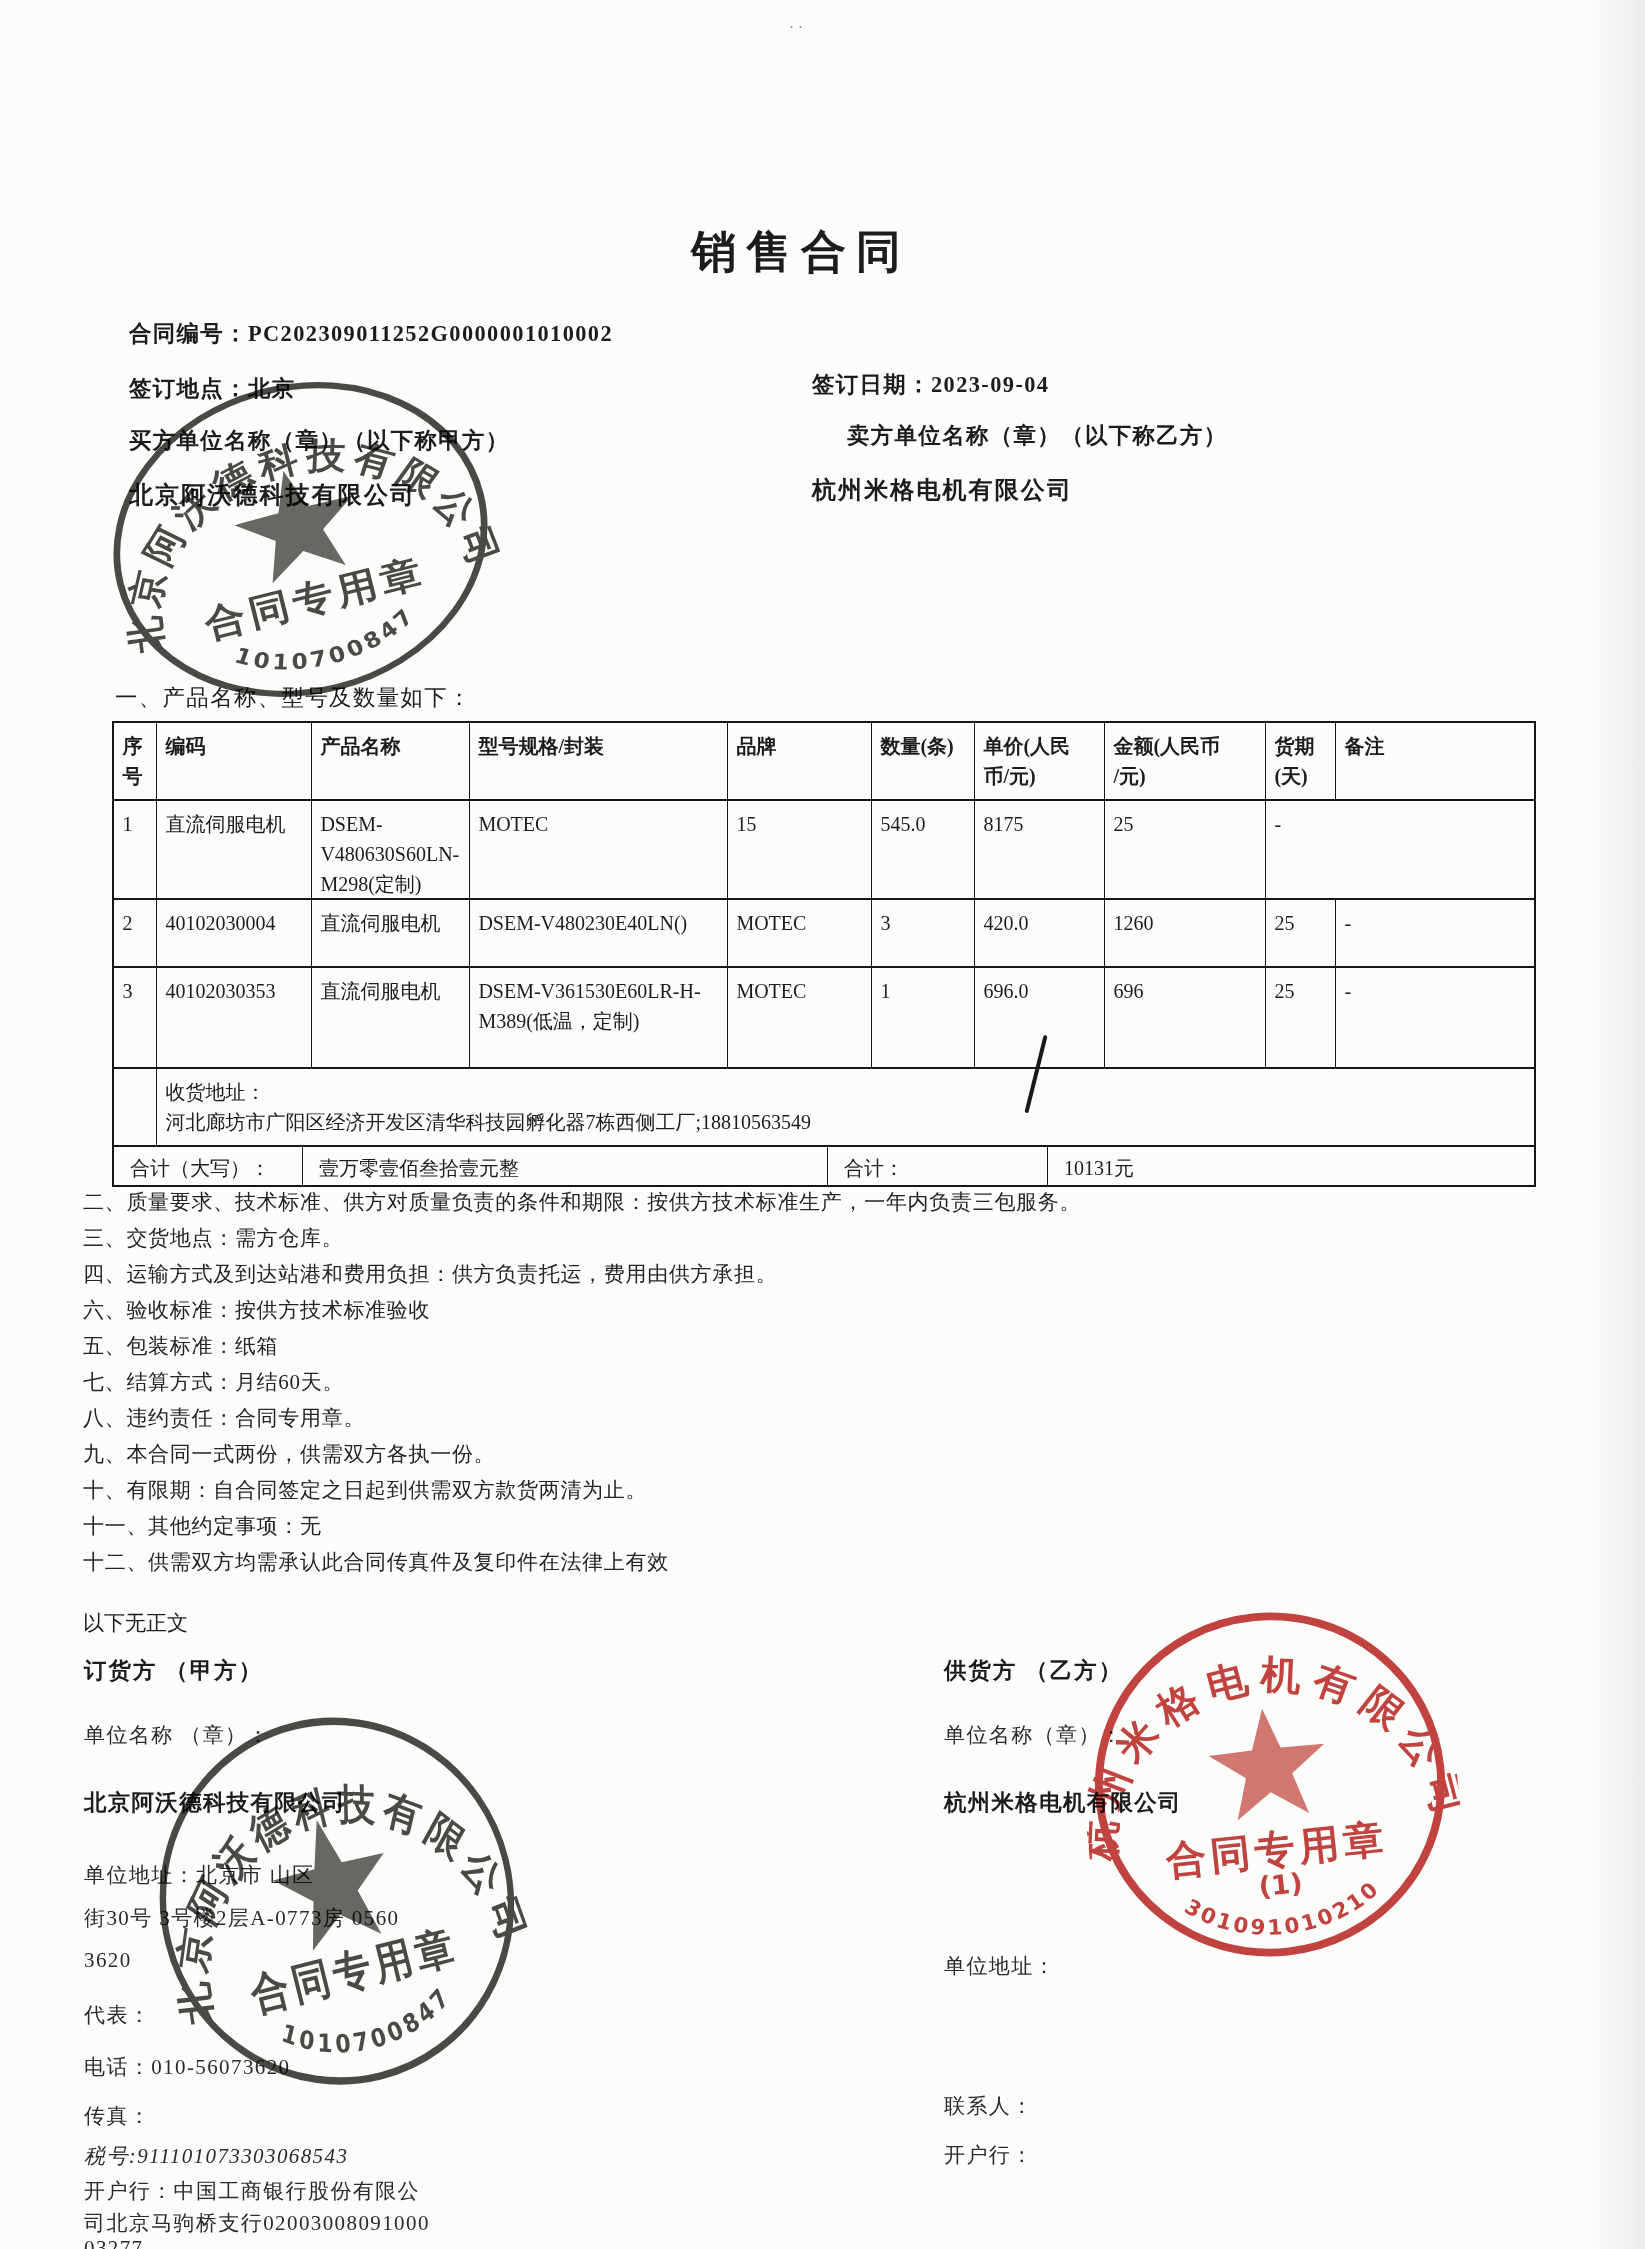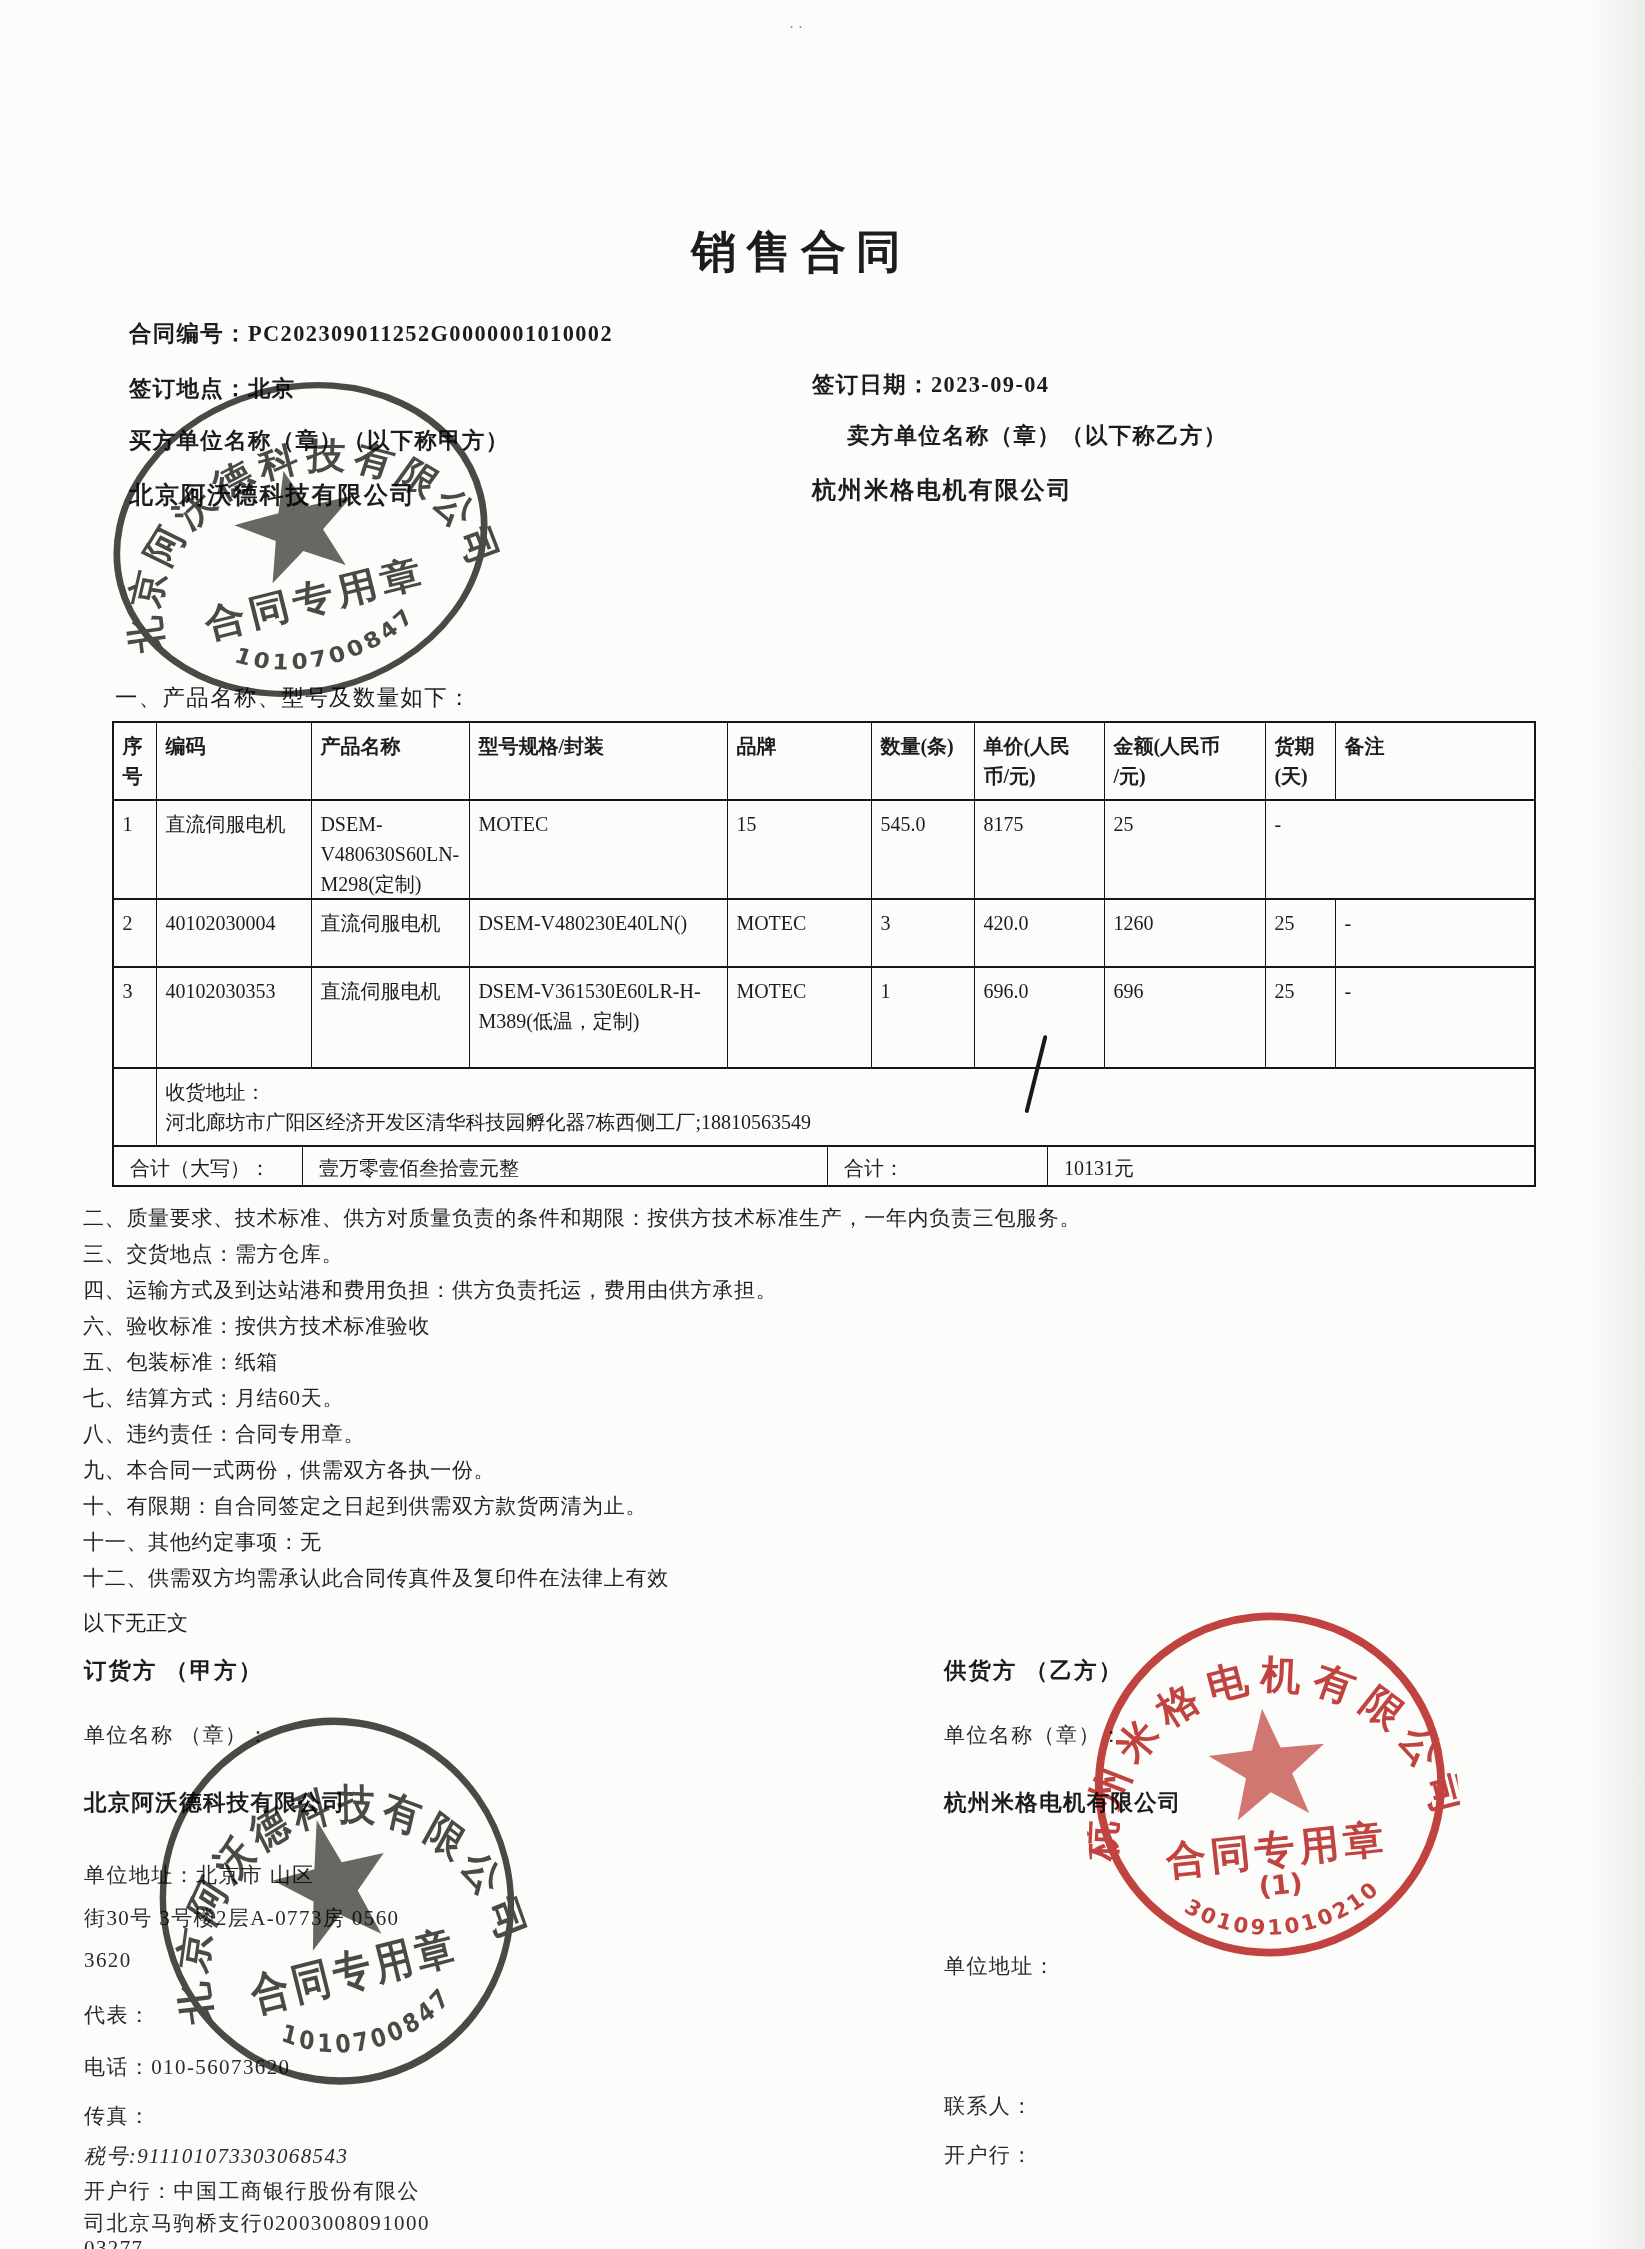--- a/index.html
+++ b/index.html
@@ -23,21 +23,21 @@
   .t-head{height:76px;}
   .t-r1{height:97px;}
   .t-r2{height:66px;}
   .t-r3{height:99px;}
   .t-addr{display:grid;grid-template-columns:43px 1377px;border-top:2.1px solid #161616;height:76px;}
   .t-addr .t-cell{white-space:normal;}
   .t-total{display:grid;grid-template-columns:189px 525px 220px 486px;border-top:2.1px solid #161616;height:38px;}
   .t-total .t-cell{padding-top:5.6px;padding-left:16px;}
 
   
-  #clauses{position:absolute;left:83px;top:1188px;width:1469px;margin-top:16px;}
+  #clauses{position:absolute;left:83px;top:1188px;width:1469px;}
   .clause{height:36px;font-size:21px;letter-spacing:0.7px;color:#242424;white-space:nowrap;}
   #closing-line{left:83px;top:1609px;font-size:21px;}
 
   
   .f-label{font-size:21px;letter-spacing:1.4px;color:#2a2a2a;}
   .f-party{font-size:22.4px;font-weight:bold;letter-spacing:2.1px;}
   .f-comp{font-size:22.4px;font-weight:bold;letter-spacing:1.4px;}
 
   
   .stamp{position:absolute;pointer-events:none;mix-blend-mode:multiply;opacity:.92;}

